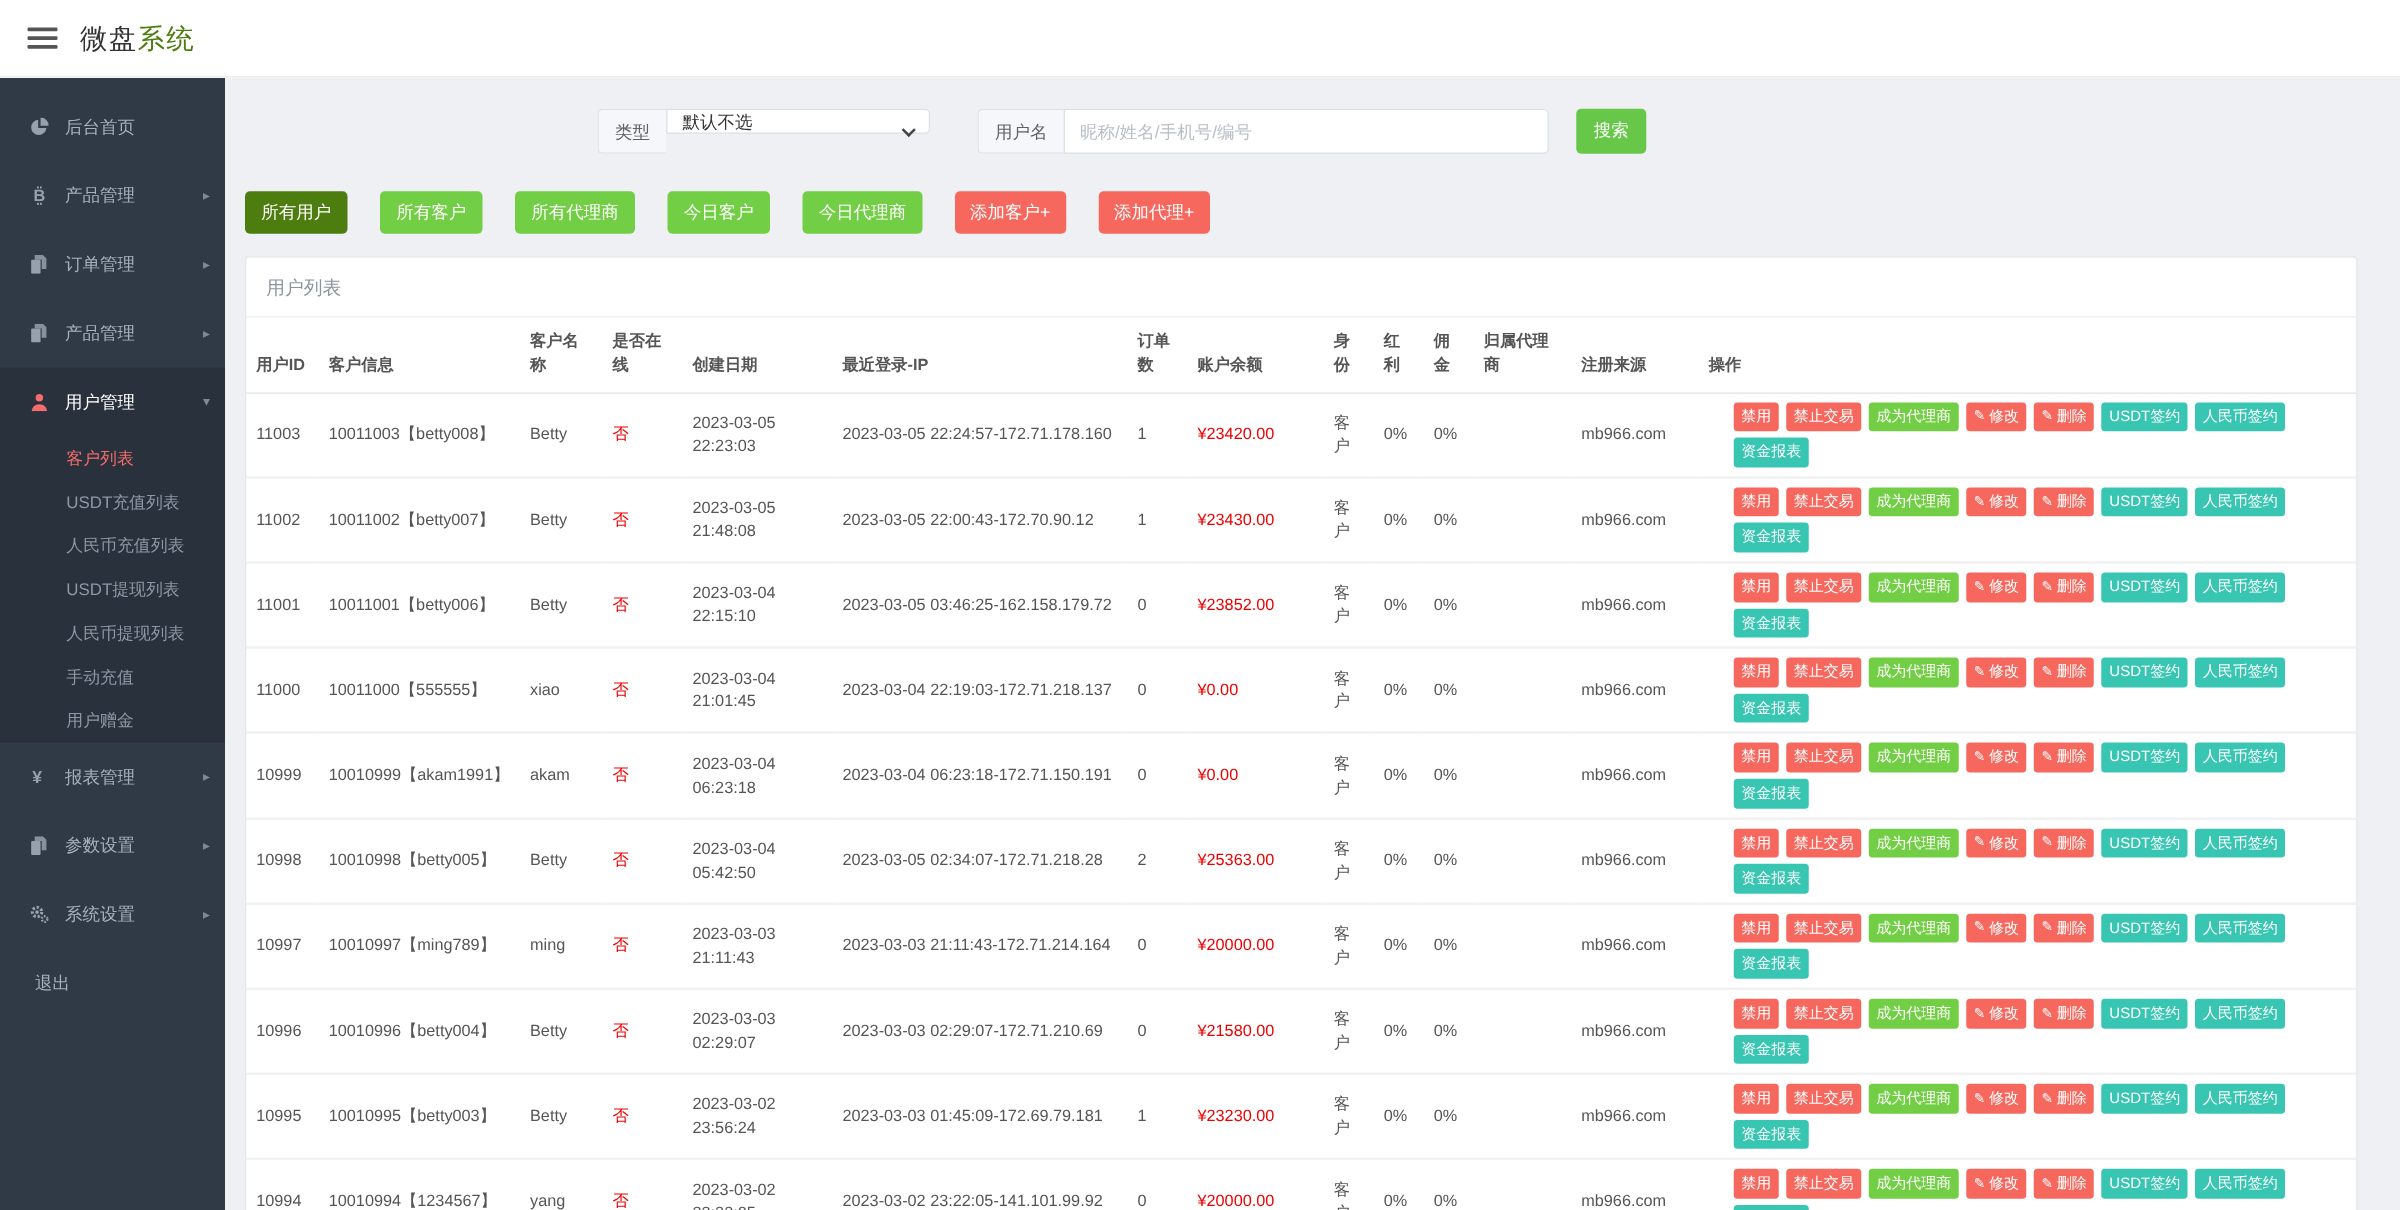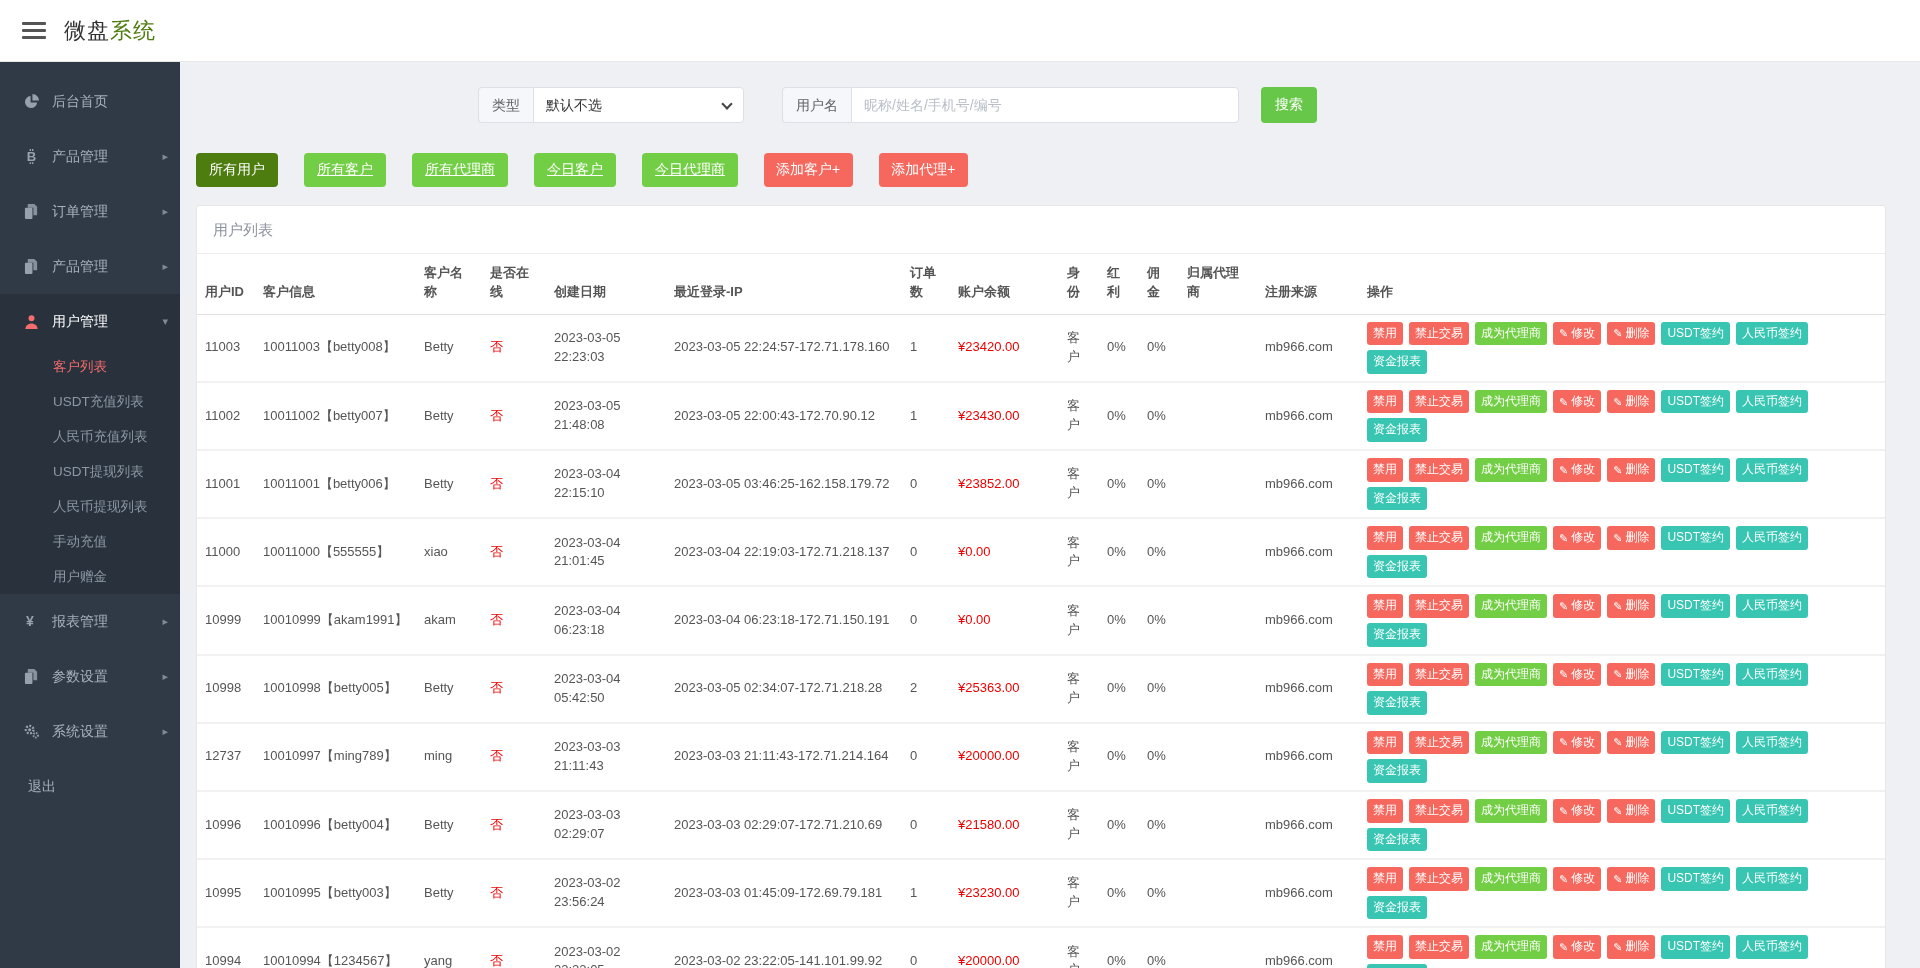--- a/index.html
+++ b/index.html
@@ -49,21 +49,21 @@
   .filter-row { display:flex; align-items:center; margin-left:282px; height:36px; }
   .igroup { display:flex; height:36px; }
   .ig-label {
     background:#f5f7fa; border:1px solid #dcdfe6; border-right:0;
     padding:0 13px; line-height:34px; color:#606266; font-size:14px;
     border-radius:4px 0 0 4px; white-space:nowrap;
   }
   .sel-wrap { position:relative; }
   .type-select {
     -webkit-appearance:none; appearance:none;
-    width:211px; height:36px; border:1px solid #dcdfe6; border-radius:0 4px 4px 0;
+    width:211px; height:20px; border:1px solid #dcdfe6; border-radius:0 4px 4px 0;
     background:#fff; color:#333; font-size:14px; padding:0 28px 0 12px; outline:none;
     font-family:inherit;
   }
   .sel-chev {
     position:absolute; right:13px; top:13px; width:8px; height:8px;
     border-right:2px solid #444; border-bottom:2px solid #444;
     transform:rotate(45deg); pointer-events:none;
   }
   .name-input {
     width:388px; height:36px; border:1px solid #dcdfe6; border-radius:0 4px 4px 0;
@@ -77,21 +77,21 @@
     border-radius:4px; font-size:14px; cursor:pointer; font-family:inherit;
   }
 
   
   .toolbar-row { display:flex; margin-top:30px; gap:26px; }
   .tbtn {
     height:34px; padding:0 13px; border:none; border-radius:4px;
     color:#fff; font-size:14px; cursor:pointer; font-family:inherit; white-space:nowrap;
   }
   .tbtn.cyan { background:#4d7c0f; }
-  .tbtn.green { background:#72ce44;text-decoration:underline; }
+  .tbtn.green { background:#72ce44; }
   .tbtn.red { background:#f6685e;padding-left:12px; }
 
   
   .panel {
     margin-top:18px; background:#fff; border:1px solid #e6e6e6; border-radius:3px;
     min-height:800px;
   }
   .panel-title {
     padding:15px 16px 13px 16px; color:#8d939e; font-size:15px;
     border-bottom:1px solid #ededed;
@@ -100,21 +100,21 @@
   th {
     text-align:left; vertical-align:bottom; font-size:13px; font-weight:bold; color:#555;
     padding:10px 8px 12px 8px; border-bottom:1px solid #e2e2e2; line-height:1.45;
   }
   td {
     font-size:13px; color:#555; padding:13px 8px; vertical-align:middle;
     border-bottom:2px solid #f1f1f1; line-height:1.45; overflow:hidden;
   }
   td.red, .red-text { color:#ee0000; }
   td.cell-actions { padding:7px 8px; }
-  .actions { display:flex; flex-wrap:wrap; gap:5px 6px; max-width:445px; }
+  .actions { display:flex; flex-wrap:wrap; gap:5px 6px; max-width:445px;margin-left:20px; }
   .rbtn {
     display:inline-flex; align-items:center; gap:3px;
     color:#fff; font-size:12px; padding:4px 6px; border-radius:3px;
     line-height:1.3; cursor:pointer; white-space:nowrap;
   }
   .rbtn.red { background:#f6685e; }
   .rbtn.green { background:#72ce44; }
   .rbtn.teal { background:#38c6b2; }
   .rbtn .pi { font-style:normal; font-size:11px; }
 </style>
@@ -480,21 +480,21 @@
                 <span class="rbtn red"><i class="pi">✎</i>修改</span>
                 <span class="rbtn red"><i class="pi">✎</i>删除</span>
                 <span class="rbtn teal">USDT签约</span>
                 <span class="rbtn teal">人民币签约</span>
                 <span class="rbtn teal">资金报表</span>
               </div>
     </td>
   </tr>
 
   <tr>
-    <td>12737</td>
+    <td>10997</td>
     <td>10010997【ming789】</td>
     <td>ming</td>
     <td class="red">否</td>
     <td>2023-03-03 21:11:43</td>
     <td>2023-03-03 21:11:43-172.71.214.164</td>
     <td>0</td>
     <td class="red">¥20000.00</td>
     <td>客户</td>
     <td>0%</td>
     <td>0%</td>

